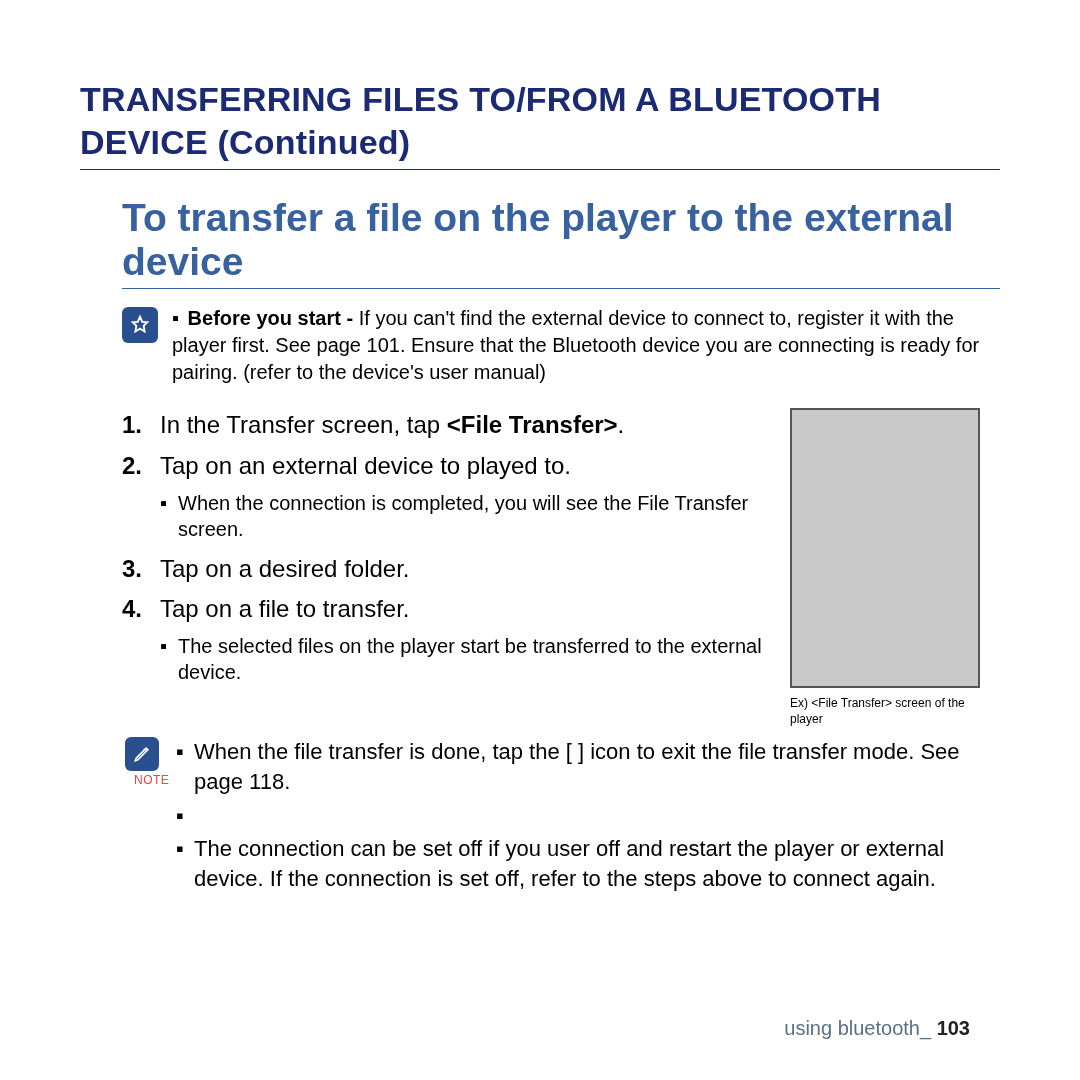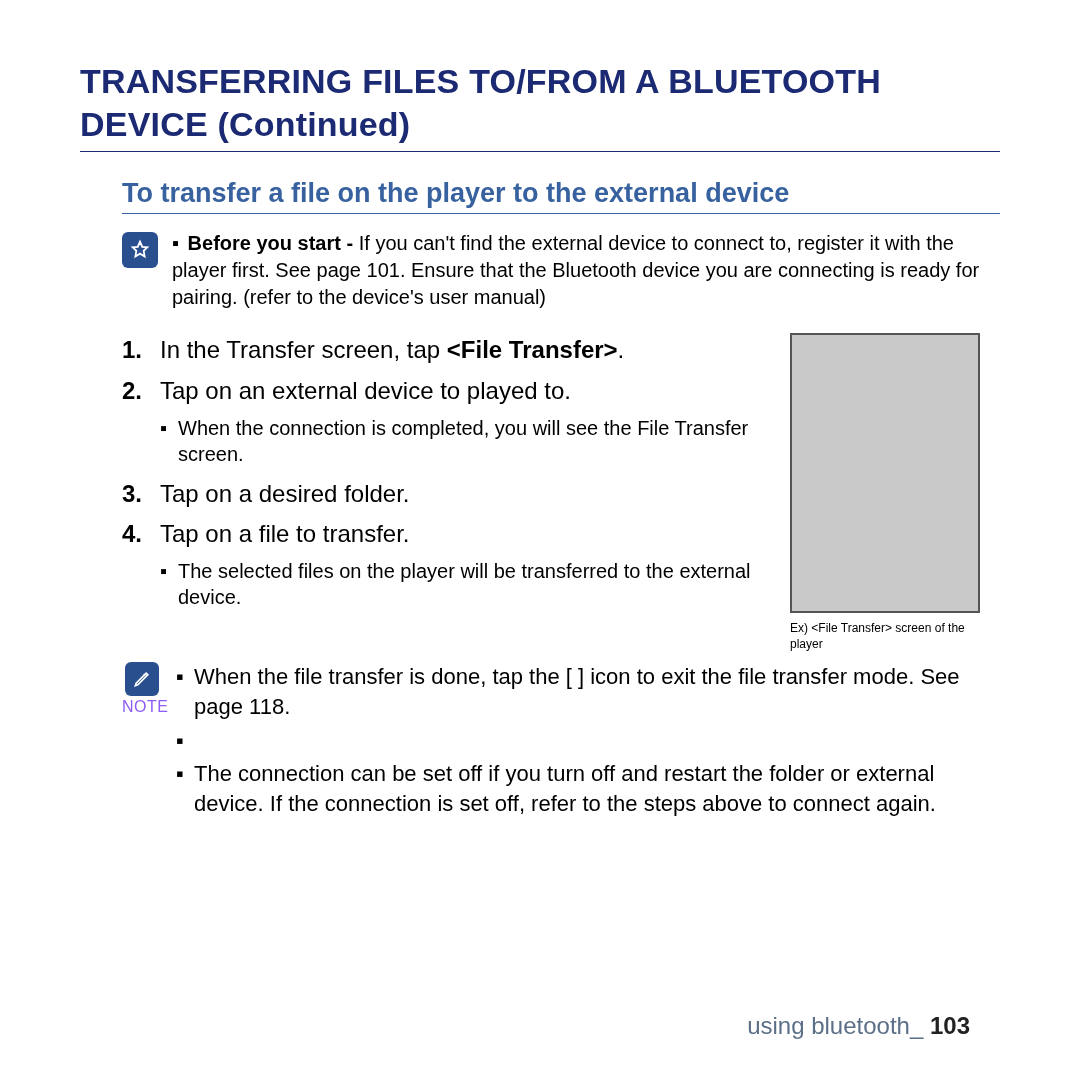--- a/index.html
+++ b/index.html
@@ -22,24 +22,25 @@
   }
   .main-title {
     color: #1b2a72;
     font-size: 34px;
     font-weight: bold;
     letter-spacing: 0.2px;
     line-height: 1.25;
     border-bottom: 1px solid #1b2a72;
     padding-bottom: 6px;
     margin-bottom: 26px;
+    margin-top: 18px;
   }
   .sub-title {
     color: #37629f;
-    font-size: 27px;
+    font-size: 39px;
     font-weight: bold;
     border-bottom: 1px solid #37629f;
     padding-bottom: 4px;
     margin-bottom: 16px;
   }
   .content-inset {
     margin-left: 42px;
   }
   .callout {
     display: flex;
@@ -118,32 +119,32 @@
   }
   .note-icon {
     width: 34px;
     height: 34px;
     background: #2a4f8f;
     border-radius: 6px;
     margin: 0 auto 2px auto;
     display:flex;align-items:center;justify-content:center;
   }
   .note-icon svg{width:20px;height:20px;}
-  .note-label { font-size: 16px; letter-spacing: 0.5px; color:#8b5cf6;}
+  .note-label { font-size: 12px; letter-spacing: 0.5px; color:#ef4444;margin-left:12px;}
   .note-list {
     font-size: 22px;
     line-height: 1.35;
   }
   .note-item { display:flex; gap:8px; margin-bottom:4px;}
   .note-item .sq { width:10px; flex-shrink:0;}
   .footer {
     position: absolute;
     right: 110px;
     bottom: 40px;
-    font-size: 24px;
+    font-size: 20px;
     color: #5c6f88;
   }
   .footer .pnum { font-weight: bold; color: #222;}
 </style>
 </head>
 <body>
 
 <div class="page">
 
   <div class="main-title">TRANSFERRING FILES TO/FROM A BLUETOOTH DEVICE (Continued)</div>
@@ -183,21 +184,21 @@
         <div class="step">
           <div class="num">3.</div>
           <div class="txt">Tap on a desired folder.</div>
         </div>
         <div class="step">
           <div class="num">4.</div>
           <div class="txt">Tap on a file to transfer.</div>
         </div>
         <div class="substep">
           <span class="sq">▪</span>
-          <span>The selected files on the player will be transferred to the external device.</span>
+          <span>The selected files on the player start be transferred to the external device.</span>
         </div>
       </div>
 
       <div class="thumb-col">
         <div class="thumb"></div>
         <div class="thumb-cap">Ex) &lt;File Transfer&gt; screen of the player</div>
       </div>
     </div>
 
     <div class="note-block">
@@ -212,21 +213,21 @@
       <div class="note-list">
         <div class="note-item">
           <span class="sq">▪</span>
             <span>When the file transfer is done, tap the [               ] icon to exit the file transfer mode. See page 118.</span>
         </div>
         <div class="note-item">
           <span class="sq">▪</span>
         </div>
         <div class="note-item">
           <span class="sq">▪</span>
-            <span>The connection can be set off if you turn off and restart the folder or external device. If the connection is set off, refer to the steps above to connect again.</span>
+            <span>The connection can be set off if you user off and restart the player or external device. If the connection is set off, refer to the steps above to connect again.</span>
         </div>
       </div>
     </div>
 
   </div>
 
   <div class="footer">
     <span>using bluetooth_ </span><span class="pnum">103</span>
   </div>
 

